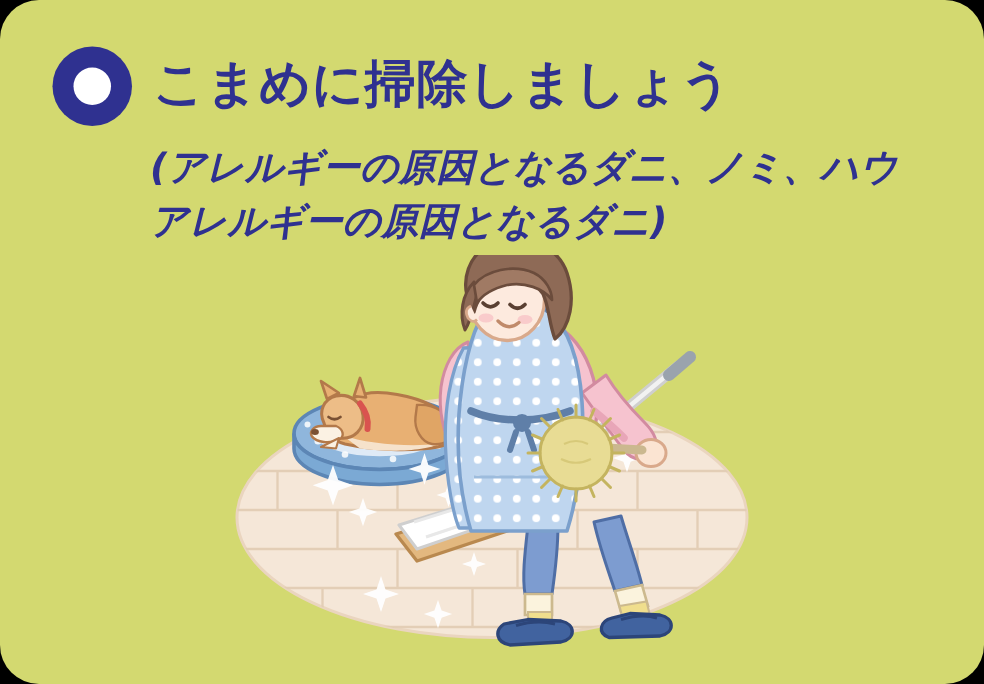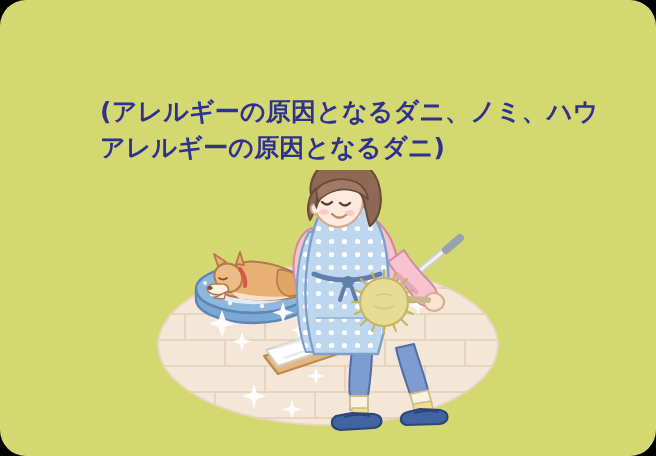--- a/index.html
+++ b/index.html
@@ -70,38 +70,47 @@
   #subtitle {
     position: absolute;
     left: 100px;
     top: 94px;
     width: 520px;
     color: #2f3190;
     font-size: 25px;
     line-height: 36px;
     font-weight: bold;
     letter-spacing: 0.2px;
+    font-style: italic;
   }
   #subtitle .sub-line { display: block; white-space: nowrap; }
 
   
   #illustration {
     position: absolute;
     left: 0;
     top: 170px;
     width: 656px;
     height: 286px;
   }
   #illustration svg { display: block; }
 </style>
 </head>
 <body>
 
 <div id="card">
 
+  <div id="heading-row">
+
+    <div id="bullet-icon">
+      <div class="inner-dot"></div>
+    </div>
+
+    <div id="page-title">こまめに掃除しましょう</div>
+  </div>
 
   <div id="subtitle">
     <span class="sub-line">(アレルギーの原因となるダニ、ノミ、ハウ</span>
     <span class="sub-line">アレルギーの原因となるダニ)</span>
   </div>
 
   <div id="illustration">
     <svg width="656" height="286" viewBox="0 0 656 286" xmlns="http://www.w3.org/2000/svg">
 
       <defs>

